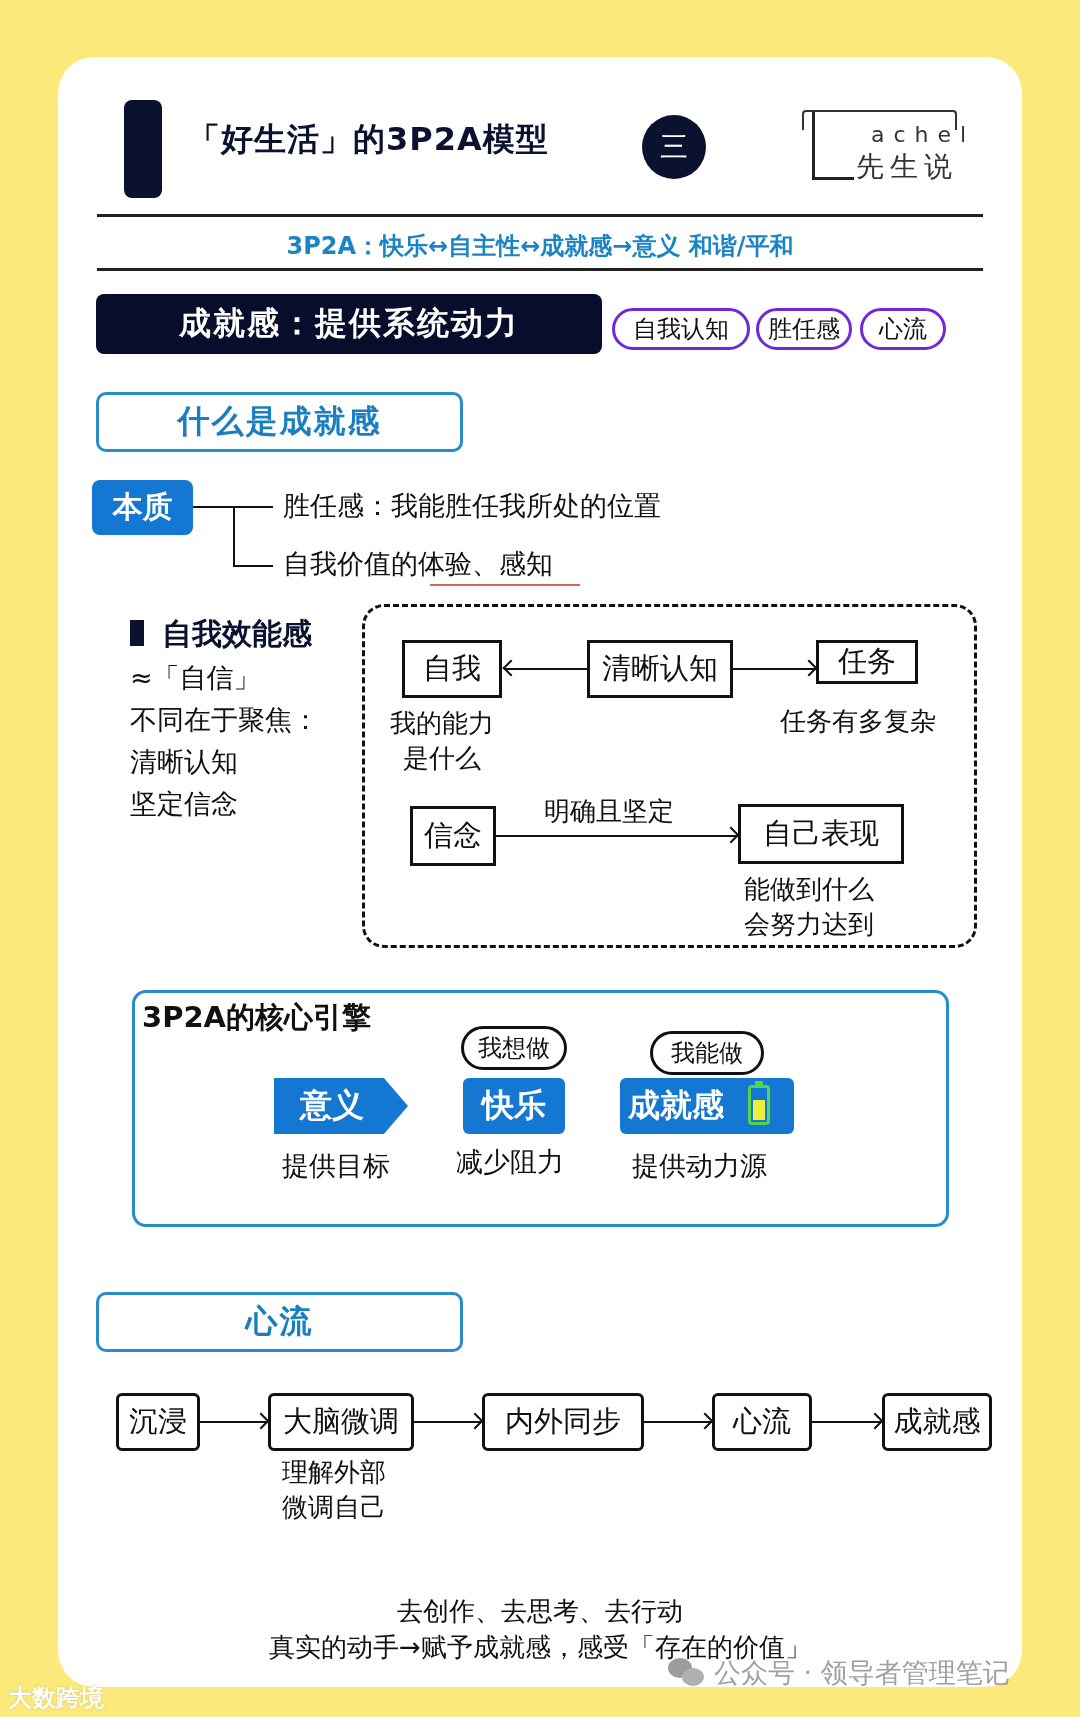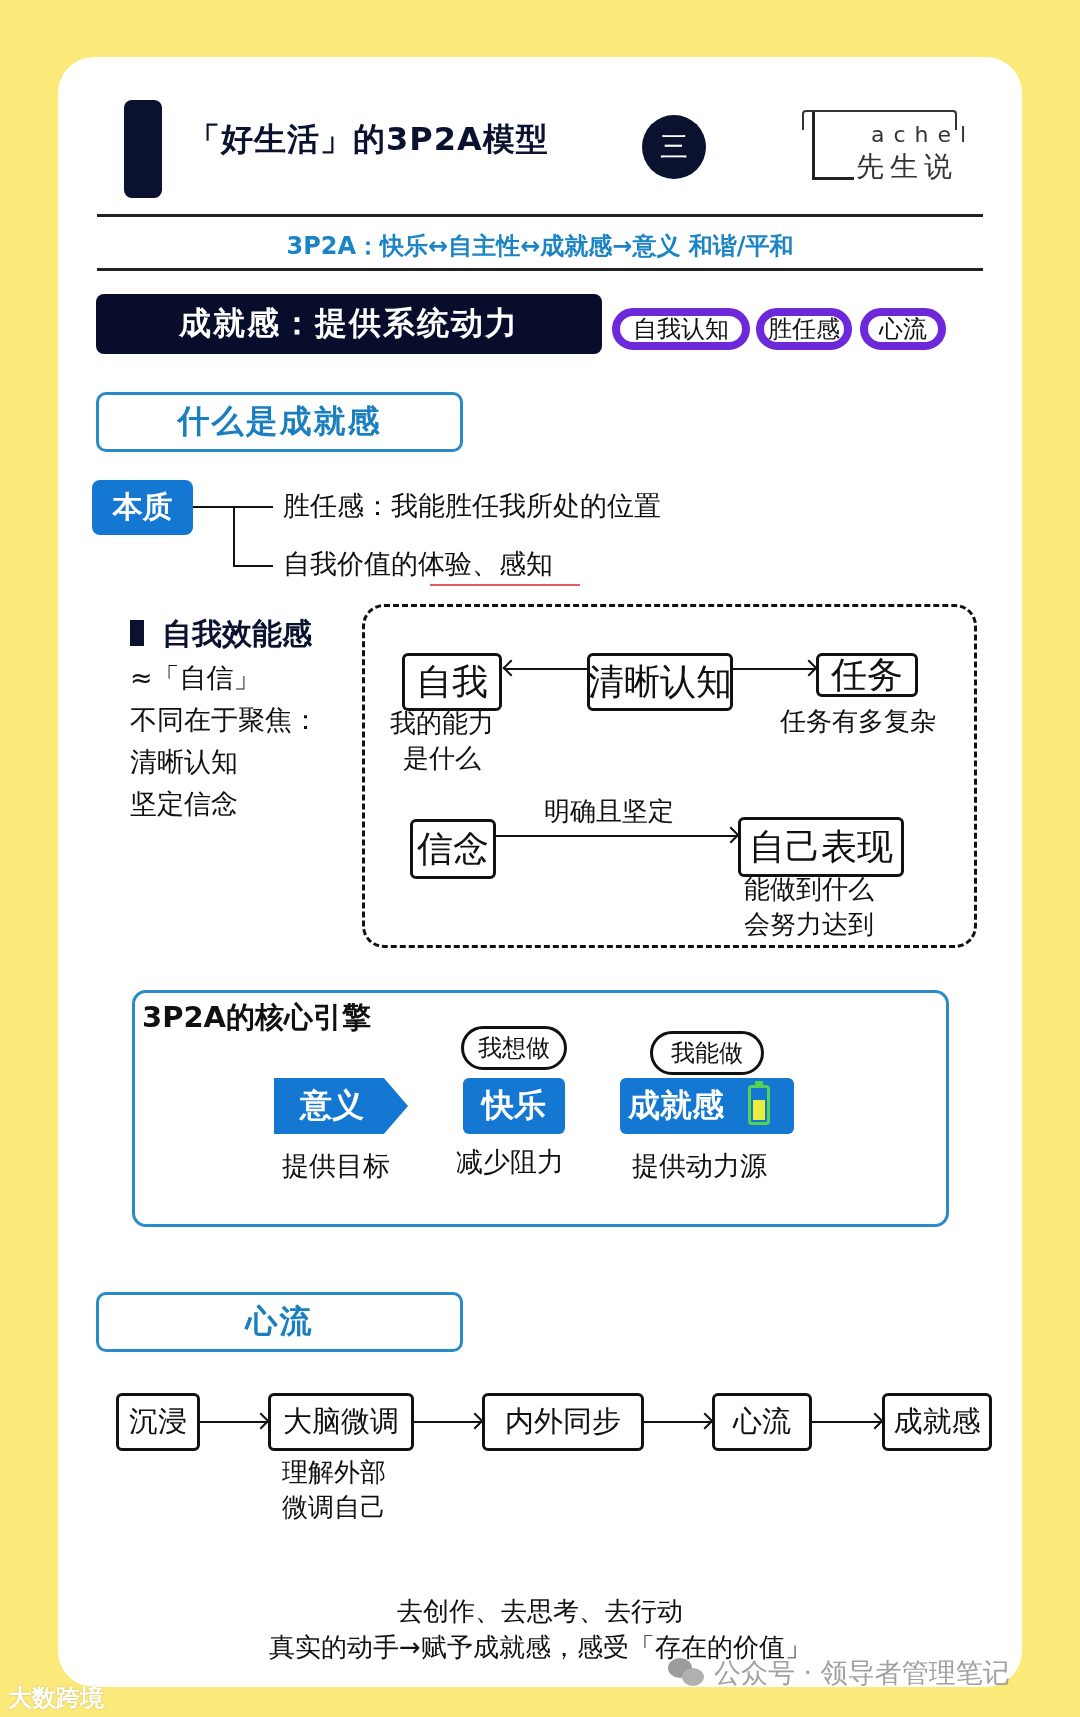--- a/index.html
+++ b/index.html
@@ -59,21 +59,21 @@
   }
 
   
   .section-black {
     left: 96px; top: 294px; width: 506px; height: 60px;
     background: #070d2a; border-radius: 8px;
     color: #fff; font-size: 32px; font-weight: bold;
     display: flex; align-items: center; justify-content: center; letter-spacing: 2px;
   }
   .pill {
-    top: 308px; height: 42px; border: 8px solid #6d28d9; border-radius: 22px;
+    top: 308px; height: 42px; border: 3px solid #6d28d9; border-radius: 22px;
     font-size: 24px; display: flex; align-items: center; justify-content: center;
     background: #fff;
   }
   .sec-title {
     left: 96px; height: 60px; width: 367px;
     border: 3px solid #2a8bc9; border-radius: 10px;
     color: #1a7fc0; font-size: 32px; font-weight: bold;
     display: flex; align-items: center; justify-content: center; letter-spacing: 2px;
   }
 
@@ -92,24 +92,23 @@
   
   .se-mark { left: 130px; top: 620px; width: 14px; height: 26px; background: #0a1230; }
   .se-title { left: 162px; top: 614px; font-size: 30px; font-weight: bold; color: #0a1230; text-align: center; }
   .se-line { left: 130px; font-size: 27px; white-space: nowrap; }
 
   .dashed-box {
     left: 362px; top: 604px; width: 615px; height: 344px;
     border: 3px dashed #111; border-radius: 22px;
   }
   .nbox {
-    border: 3px solid #111; border-radius: 6px; background: #fff;
-    font-size: 36px; display: flex; align-items: center; justify-content: center;
+    border: 3px solid #111; border-radius: 0; background: #fff;
+    font-size: 29px; display: flex; align-items: center; justify-content: center;
     white-space: nowrap;
-    margin-top: 13px;
   }
   .ntext { font-size: 26px; white-space: nowrap; text-align: center; line-height: 35px; }
   .arrow { height: 2px; background: #111; }
   .arrow.right::after, .arrow.left::before {
     content: ""; position: absolute; top: -6px; width: 10px; height: 10px;
     border-top: 2px solid #111; border-right: 2px solid #111;
   }
   .arrow.right::after { right: 1px; transform: rotate(45deg); }
   .arrow.left::before { left: 1px; transform: rotate(-135deg); }
 

